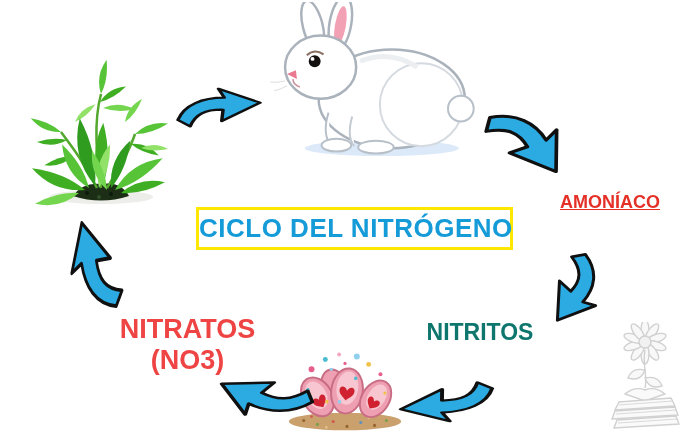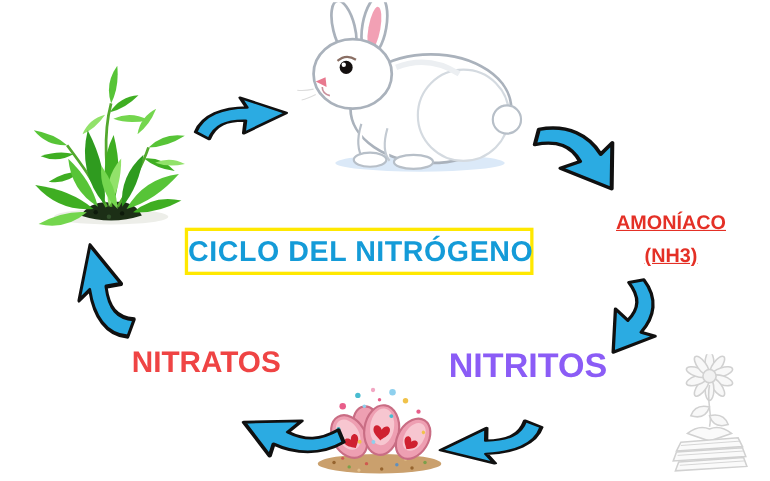--- a/index.html
+++ b/index.html
@@ -4,24 +4,24 @@
 <style>
   html,body{margin:0;padding:0;background:#fff;}
   .stage{
     position:relative;width:700px;height:437px;background:#ffffff;overflow:hidden;
     font-family:"Liberation Sans","DejaVu Sans",sans-serif;
   }
   .abs{position:absolute;}
   .node-label{position:absolute;text-align:center;font-weight:bold;}
   .node-label .l1,.node-label .l2{display:block;}
   .lbl-amoniaco{color:#e43026;font-size:18px;line-height:30px;text-decoration:underline;}
-  .lbl-nitritos{color:#8b5cf6;font-size:31px;line-height:27px;}
+  .lbl-nitritos{color:#0f766e;font-size:23px;line-height:27px;}
   .lbl-nitratos{color:#ef4444;font-size:27px;line-height:31px;}
   .title-box{
-    position:absolute;left:168px;top:207px;width:317px;height:43px;box-sizing:border-box;
+    position:absolute;left:196px;top:207px;width:317px;height:43px;box-sizing:border-box;
     border:3px solid #ffe800;background:#ffffff;text-align:center;
     font-weight:bold;font-size:26px;line-height:37px;color:#149bd8;letter-spacing:.5px;
     white-space:nowrap;
   }
   svg.arrow{position:absolute;overflow:visible;}
   .wm{opacity:.85;}
 </style>
 </head>
 <body>
 
@@ -168,27 +168,27 @@
   <svg class="arrow" style="left:58px;top:213px;" width="77" height="109" viewBox="0 0 100 100" preserveAspectRatio="none">
     <use href="#arrowSym" transform="rotate(250 50 50)"></use>
   </svg>
 
   <div class="title-box">
     <span>CICLO DEL NITRÓGENO</span>
   </div>
 
   <div class="node-label lbl-amoniaco" style="left:520px;top:187px;width:180px;">
     <span class="l1">AMONÍACO</span>
-    <span class="l2">(NH3)</span>
   </div>
   <div class="node-label lbl-nitritos" style="left:405px;top:319px;width:150px;">
     <span class="l1">NITRITOS</span>
   </div>
   <div class="node-label lbl-nitratos" style="left:105px;top:314px;width:165px;">
     <span class="l1">NITRATOS</span>
+    <span class="l2">(NO3)</span>
   </div>
 
   <svg class="abs wm" style="left:595px;top:322px;" width="100" height="112" viewBox="0 0 100 112">
     <g stroke="#c9c9c9" fill="#f7f7f7" stroke-width="1.4">
       <g>
         <ellipse cx="50" cy="8" rx="4" ry="10" transform="rotate(0 50 20)"></ellipse>
         <ellipse cx="50" cy="8" rx="4" ry="10" transform="rotate(36 50 20)"></ellipse>
         <ellipse cx="50" cy="8" rx="4" ry="10" transform="rotate(72 50 20)"></ellipse>
         <ellipse cx="50" cy="8" rx="4" ry="10" transform="rotate(108 50 20)"></ellipse>
         <ellipse cx="50" cy="8" rx="4" ry="10" transform="rotate(144 50 20)"></ellipse>

